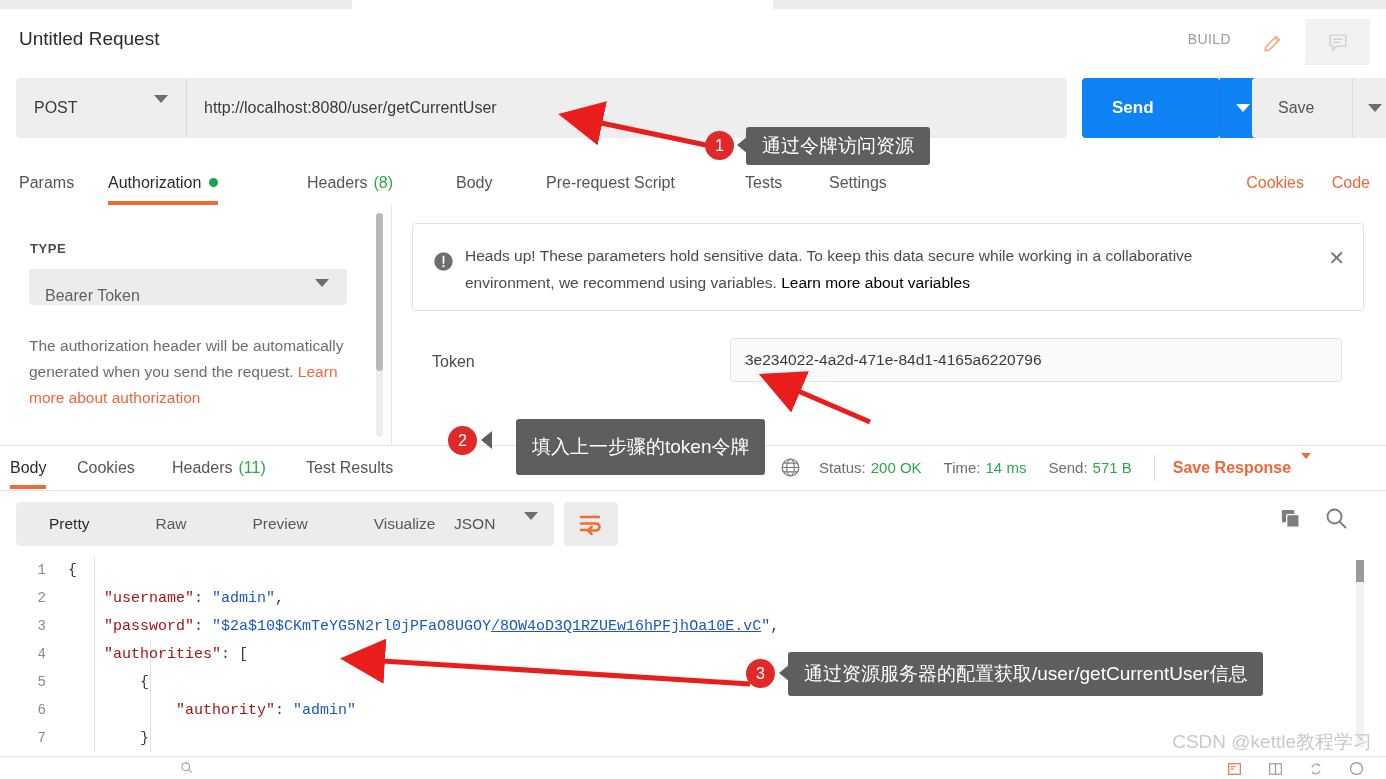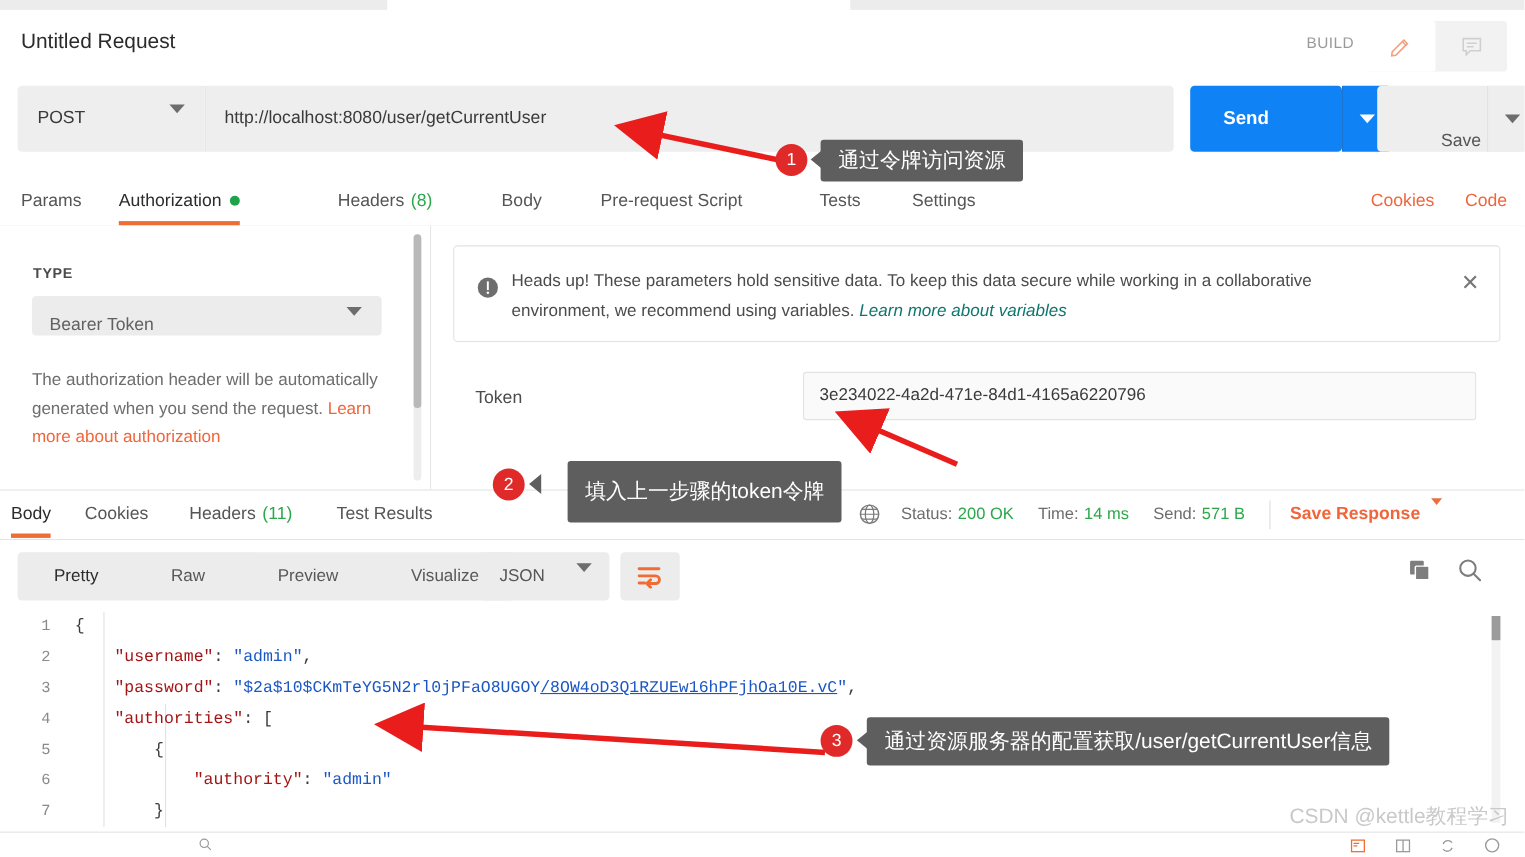--- a/index.html
+++ b/index.html
@@ -132,21 +132,21 @@
     border-left: 1px solid #1f74cf;
     display: flex; align-items: center; justify-content: center;
   }
   .save-btn {
     position: absolute;
     left: 1236px; top: 0;
     width: 100px; height: 60px;
     background: #eeeeee;
     border-top-left-radius: 4px;
     border-bottom-left-radius: 4px;
-    display: flex; align-items: flex-end; padding-left: 32px;
+    display: flex; align-items: center;
   }
   .save-btn .sv-label {
     margin-left: 26px;
     font-size: 16px;
     color: #555;
   }
   .save-split {
     position: absolute;
     left: 1336px; top: 0;
     width: 44px; height: 60px;
@@ -281,21 +281,21 @@
     width: 21px; height: 21px;
   }
   .warn-text {
     position: absolute;
     left: 52px; top: 18px;
     width: 820px;
     font-size: 15.5px;
     line-height: 27px;
     color: #4b4b4b;
   }
-  .warn-text a { color: #0f766e; text-decoration: none; font-style: italic; }
+  .warn-text a { color: #000000; text-decoration: none; }
   .warn-close {
     position: absolute;
     right: 18px; top: 24px;
     font-size: 20px;
     color: #777;
     line-height: 1;
   }
   .token-label {
     position: absolute;
     left: 40px; top: 148px;

